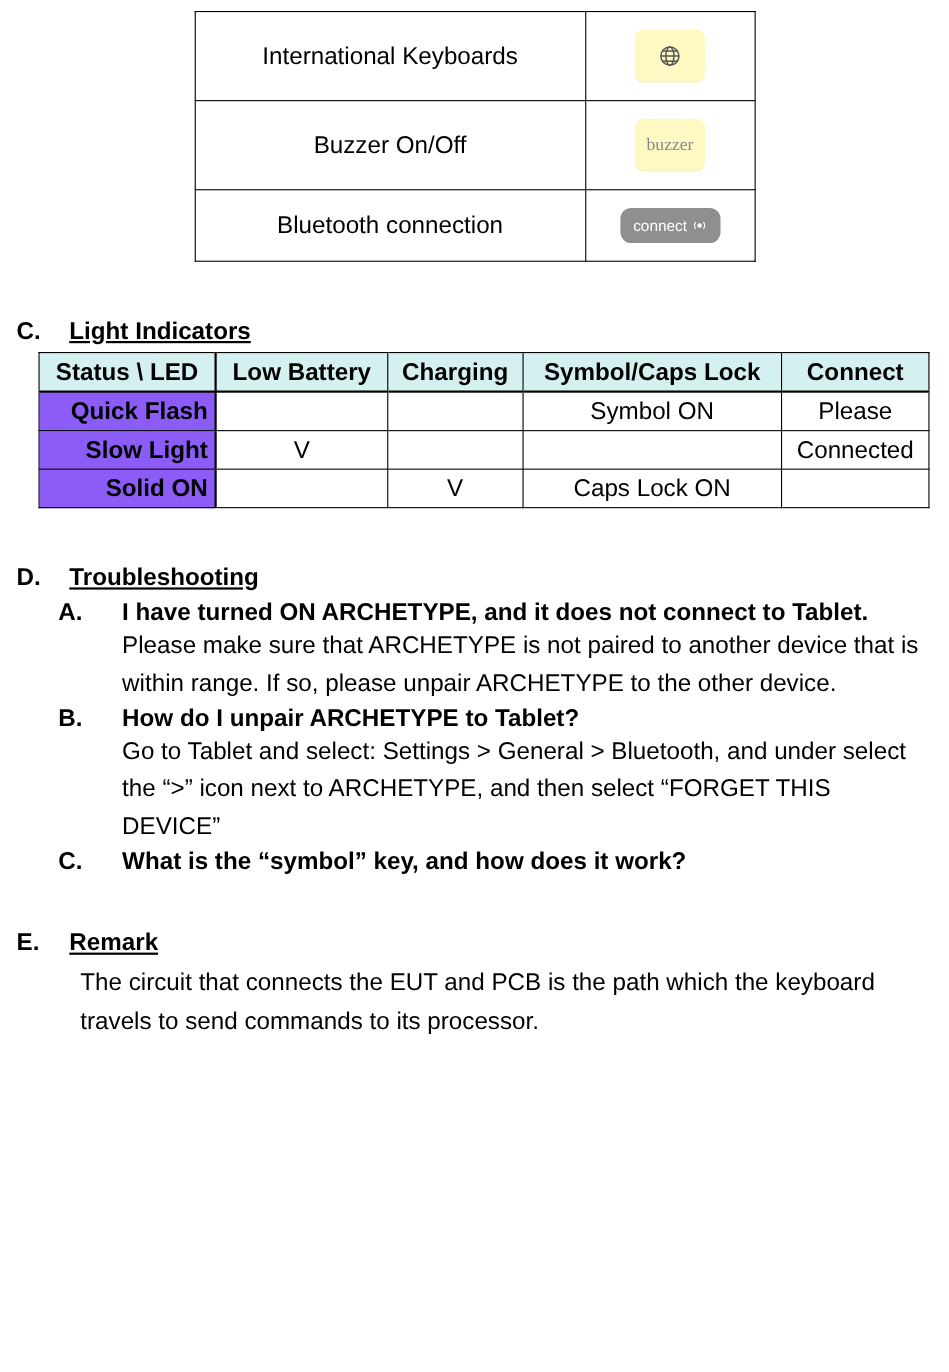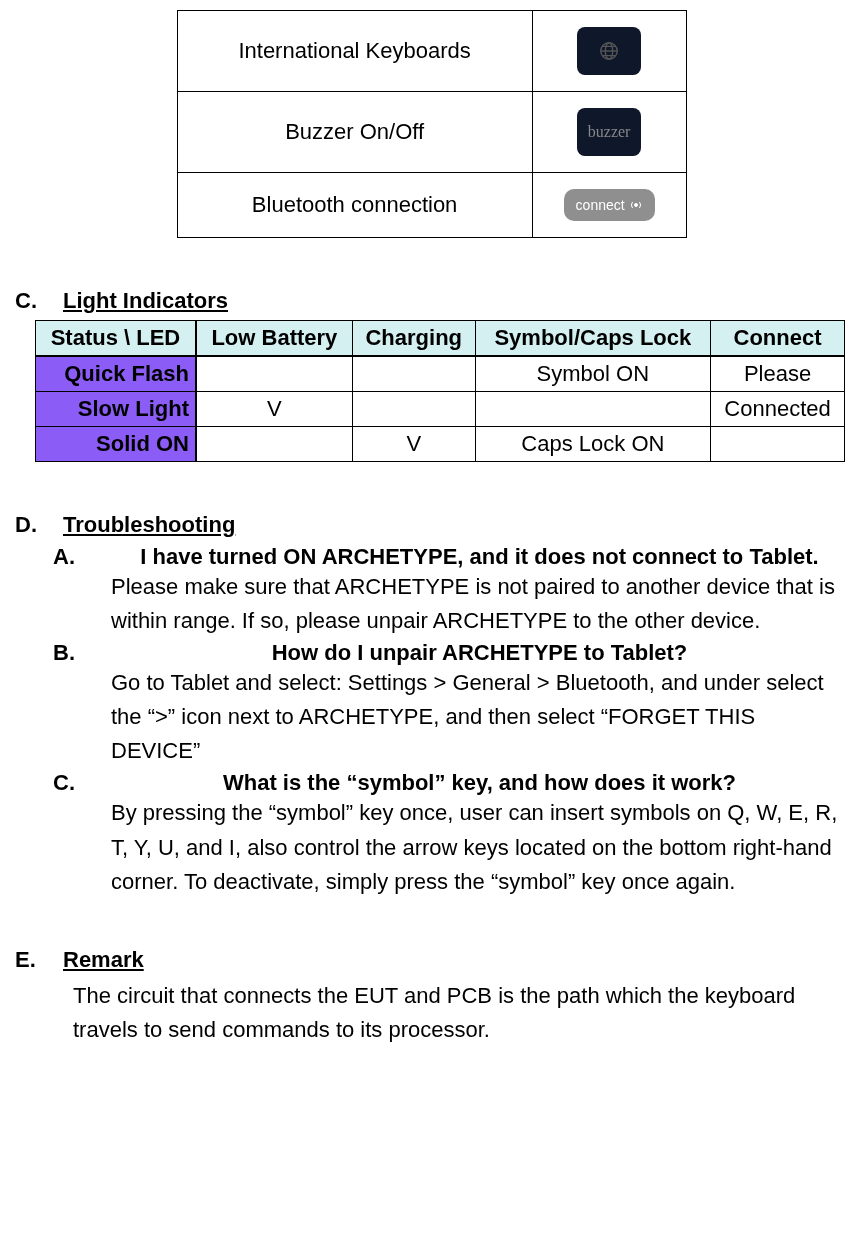--- a/index.html
+++ b/index.html
@@ -26,21 +26,21 @@
       width: 330px;
     }
     .key-table .icon-cell {
       text-align: center;
       width: 140px;
     }
     .key-box {
       display: inline-flex;
       align-items: center;
       justify-content: center;
-      background: #0f172a;
+      background: #fef9c3;
       border-radius: 8px;
       padding: 8px 10px;
       min-width: 44px;
       min-height: 32px;
       color: #888;
       font-size: 16px;
       box-shadow: inset 0 -1px 0 rgba(0,0,0,0.05);
     }
     .key-box svg {
       display: block;
@@ -109,21 +109,20 @@
     }
     .faq-letter {
       font-weight: bold;
       min-width: 28px;
     }
     .faq-content {
       flex: 1;
     }
     .faq-q {
       font-weight: bold;
-      text-align: center;
     }
     .faq-a {
       line-height: 1.55;
     }
     .remark-block {
       padding-left: 58px;
       line-height: 1.55;
     }
   </style>
 </head>
@@ -225,21 +224,20 @@
     <div class="faq-letter">B.</div>
     <div class="faq-content">
       <div class="faq-q">How do I unpair ARCHETYPE to Tablet?</div>
       <div class="faq-a">Go to Tablet and select: Settings &gt; General &gt; Bluetooth, and under select the “&gt;” icon next to ARCHETYPE, and then select “FORGET THIS DEVICE”</div>
     </div>
   </div>
   <div class="faq-row">
     <div class="faq-letter">C.</div>
     <div class="faq-content">
       <div class="faq-q">What is the “symbol” key, and how does it work?</div>
-      <div class="faq-a">By pressing the “symbol” key once, user can insert symbols on Q, W, E, R, T, Y, U, and I, also control the arrow keys located on the bottom right-hand corner.  To deactivate, simply press the “symbol” key once again.</div>
     </div>
   </div>
 </div>
 
 <br>
 
 
 <div class="section-row">
   <span class="section-letter">E.</span>
   <span class="section-heading">Remark</span>

